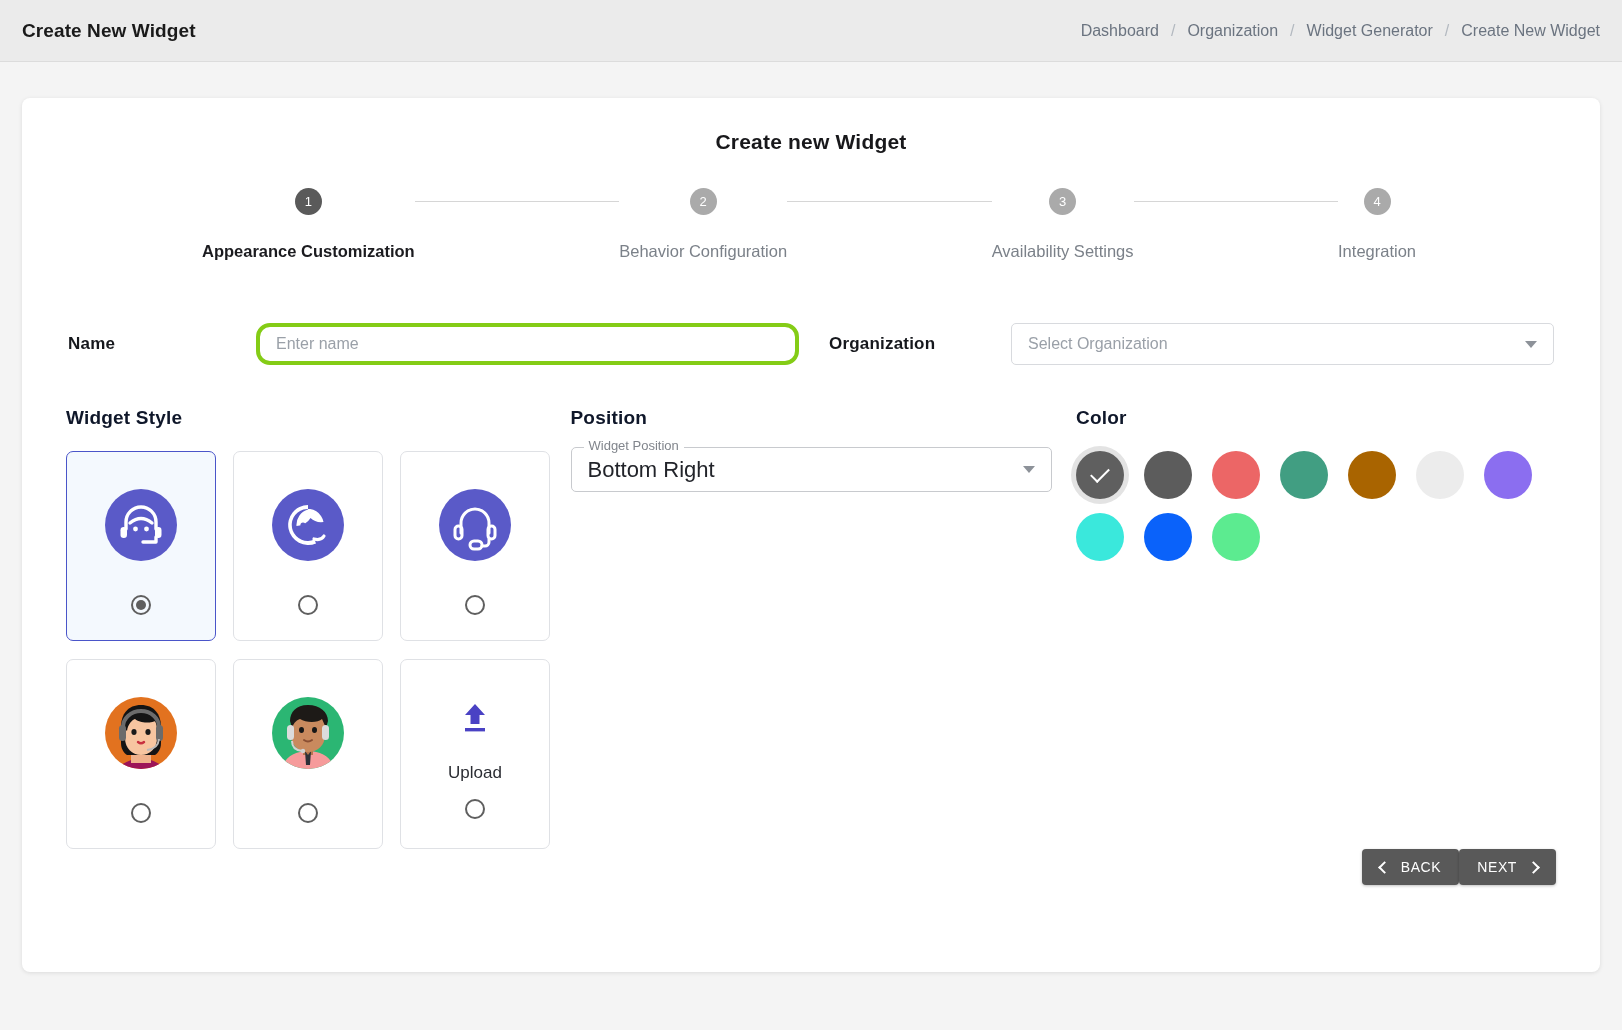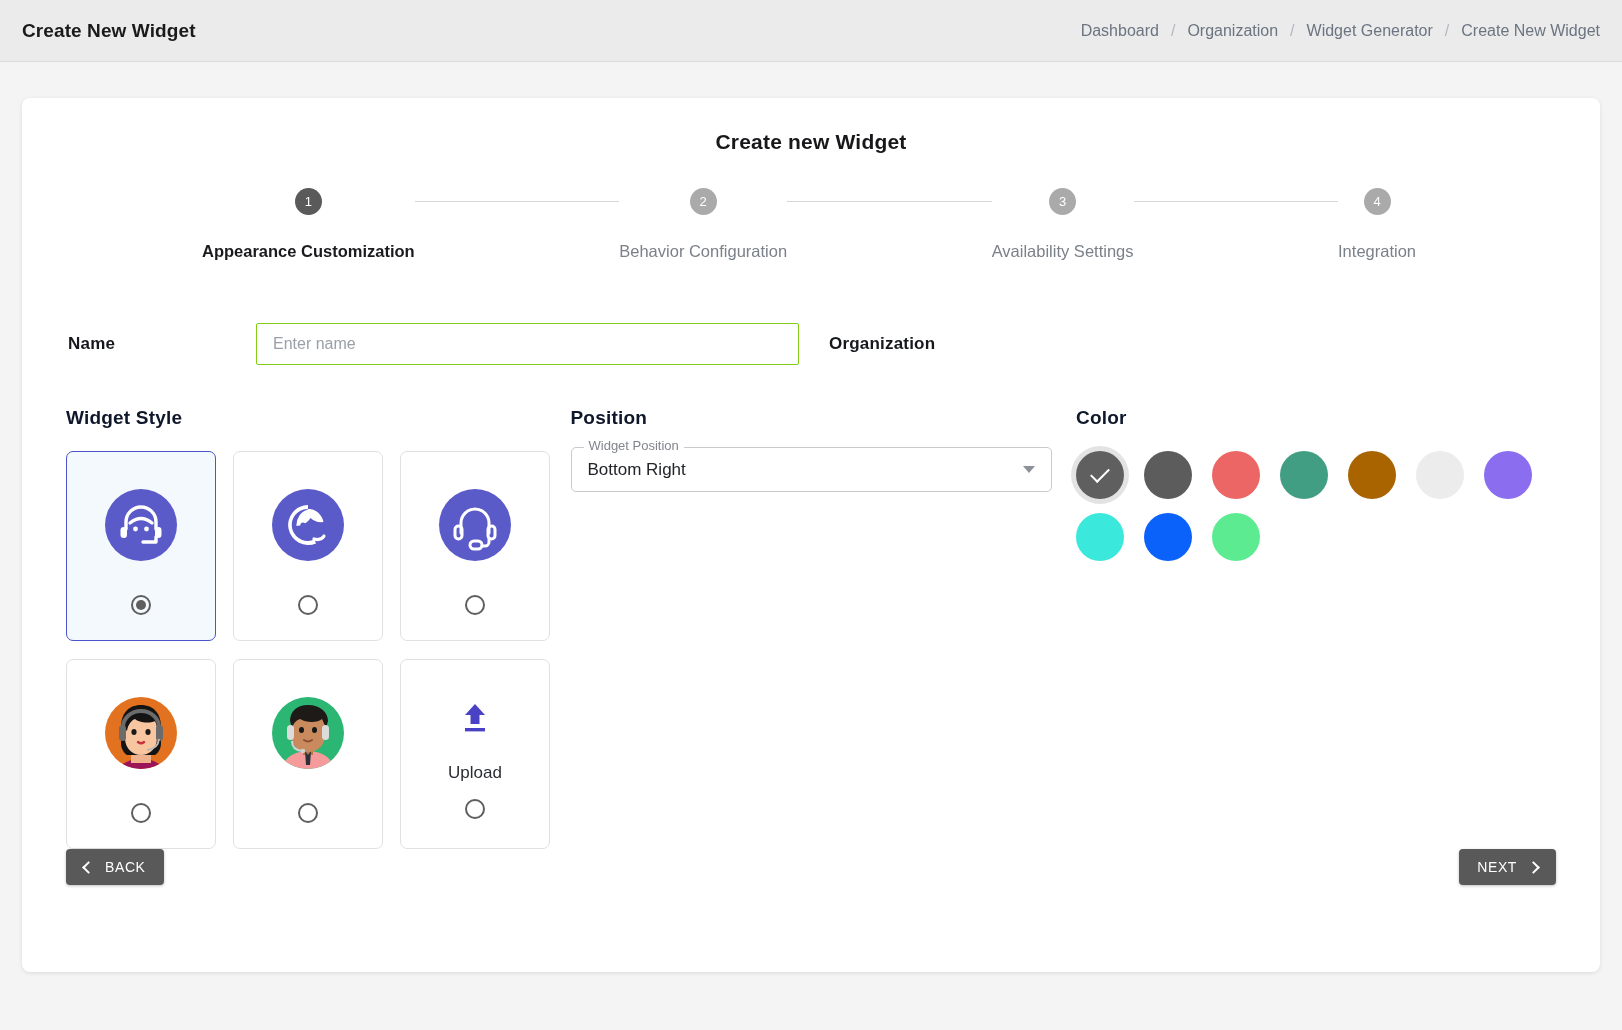--- a/index.html
+++ b/index.html
@@ -84,22 +84,22 @@
     align-items: center;
   }
   .field-label {
     font-size: 17px; color: #16181d; font-weight: bold;
     letter-spacing: .2px;
   }
   .lbl-name  { width: 190px; padding-left: 2px; }
   .lbl-org   { width: 190px; padding-left: 8px; }
   .text-input {
     width: 543px; height: 42px;
-    border: 1px solid #84cc16;
-    border-radius: 2px;
+    border: 4px solid #84cc16;
+    border-radius: 14px;
     padding: 0 16px;
     font-size: 16px; color: #15803d;
     background: #fff;
     font-family: "Liberation Sans", sans-serif;
     outline: none;
   }
   .text-input::placeholder { color: #9aa0a8; }
 
   .select-box {
     width: 543px; height: 42px;
@@ -167,21 +167,21 @@
   .outlined-wrap { margin-top: 18px; position: relative; width: 481px; }
   .outlined-field {
     height: 45px;
     border: 1px solid #c8cace;
     border-radius: 5px;
     display: flex; align-items: center; justify-content: space-between;
     padding: 0 16px;
     background: #fff;
     cursor: pointer;
   }
-  .outlined-value { font-size: 17px; color: #22242a; }
+  .outlined-value { font-size: 22px; color: #22242a; }
   .floating-label {
     position: absolute;
     top: -9px; left: 13px;
     background: #fff;
     padding: 0 5px;
     font-size: 13px;
     color: #81858c;
   }
 
   
@@ -208,21 +208,21 @@
     border-bottom: 2.5px solid #ffffff;
     transform: rotate(-45deg);
     margin-top: -4px;
   }
 
   
   .footer {
     position: absolute;
     left: 44px; right: 44px;
     bottom: 87px;
-    display: flex; justify-content: space-between; align-items: center;
+    display: flex; justify-content: flex-end; align-items: center;
   }
   .nav-btn {
     height: 36px;
     background: #595959;
     color: #ffffff;
     border: none;
     border-radius: 4px;
     font-size: 14px;
     letter-spacing: .6px;
     display: flex; align-items: center; gap: 12px;
@@ -279,20 +279,24 @@
       <div class="step">
         <div class="step-bubble">4</div>
         <div class="step-label">Integration</div>
       </div>
     </div>
 
     <div class="form-row">
       <div class="field-label lbl-name">Name</div>
       <input class="text-input" type="text" placeholder="Enter name" style="">
       <div class="field-label lbl-org" style="margin-left:22px;">Organization</div>
+      <div class="select-box">
+        <span>Select Organization</span>
+        <span class="caret"></span>
+      </div>
     </div>
 
     <div class="columns">
 
       <div class="col-style">
         <div class="section-title">Widget Style</div>
         <div class="style-grid">
 
           <div class="style-card selected">
             <div class="avatar-wrap">

